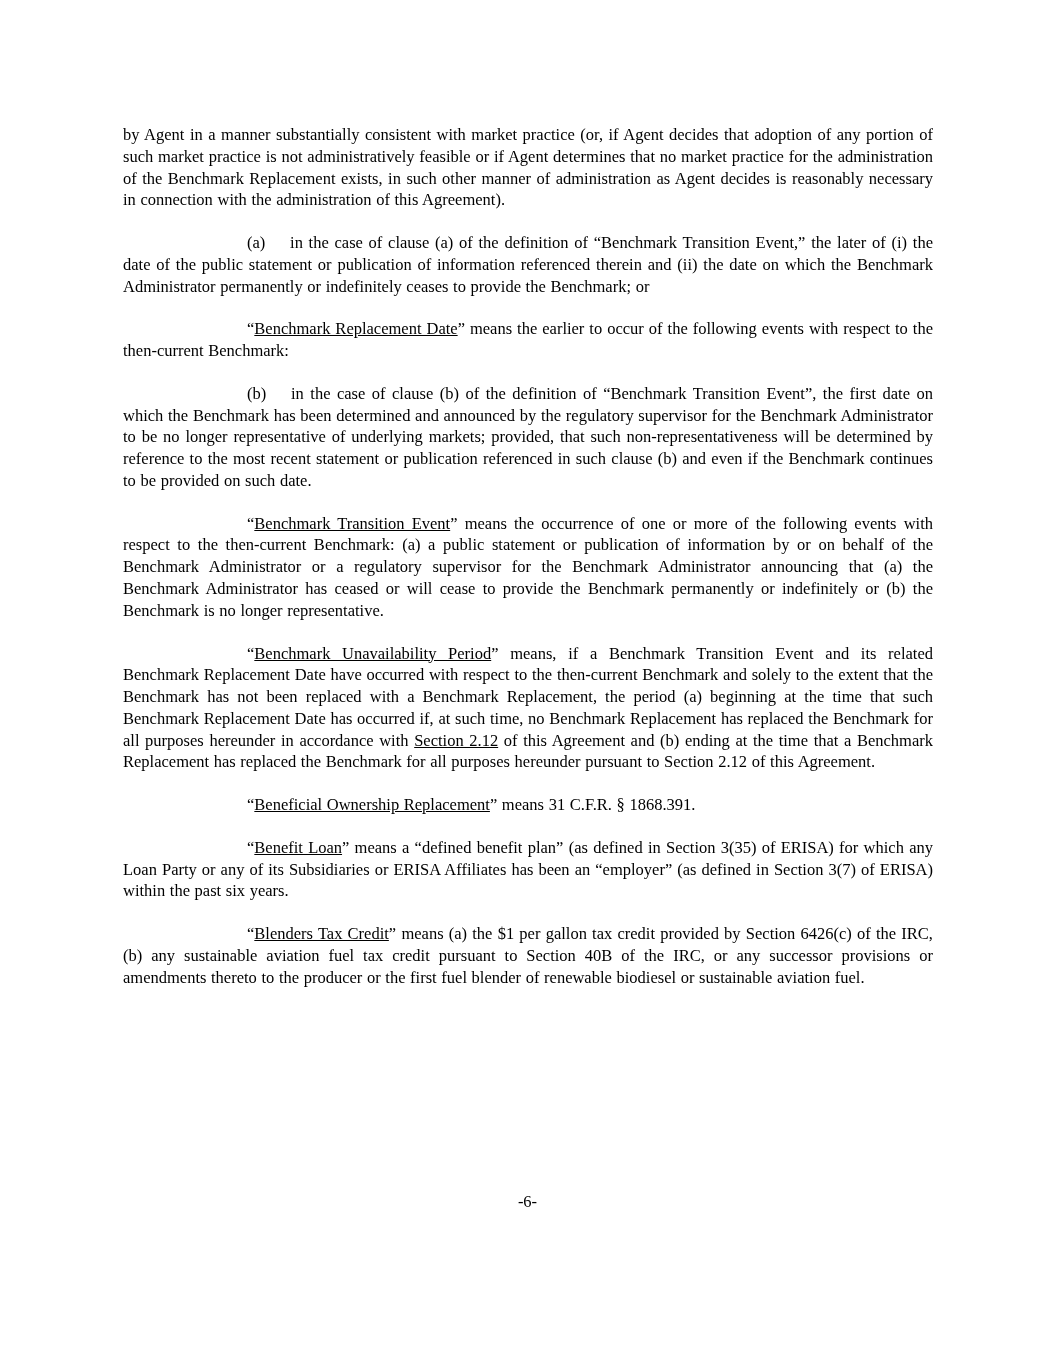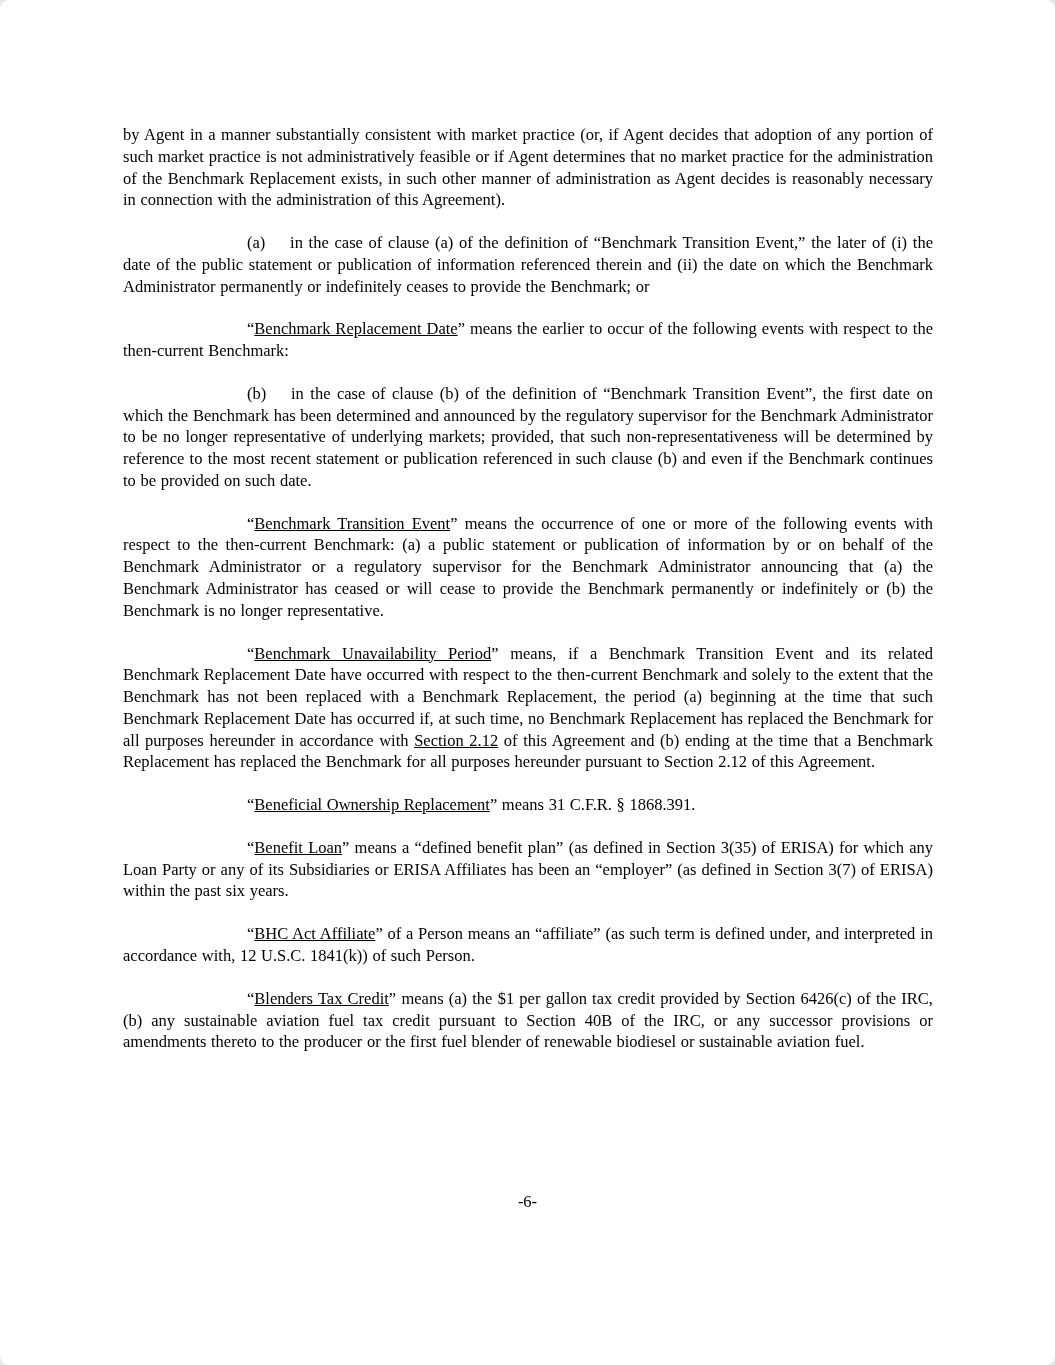--- a/index.html
+++ b/index.html
@@ -10,21 +10,20 @@
   .page {
     position: relative;
     width: 1055px;
     height: 1365px;
     margin: 0 auto;
     background: #ffffff;
     font-family: "Liberation Serif", "DejaVu Serif", serif;
     color: #000000;
     overflow: hidden;
     box-sizing: border-box;
-    border-radius: 9px;
   }
   .content {
     position: absolute;
     top: 124px;
     left: 123px;
     width: 810px;
   }
   .para {
     font-size: 16.5px;
     line-height: 1.32;
@@ -53,17 +52,16 @@
 <div class="page">
   <div class="content">
       <p class="para"><span>by Agent in a manner substantially consistent with market practice (or, if Agent decides that adoption of any portion of such market practice is not administratively feasible or if Agent determines that no market practice for the administration of the Benchmark Replacement exists, in such other manner of administration as Agent decides is reasonably necessary in connection with the administration of this Agreement).</span></p>
       <p class="para indent"><span>(a)  in the case of clause (a) of the definition of “Benchmark Transition Event,” the later of (i) the date of the public statement or publication of information referenced therein and (ii) the date on which the Benchmark Administrator permanently or indefinitely ceases to provide the Benchmark; or</span></p>
       <p class="para indent"><span>“</span><span class="u">Benchmark Replacement Date</span><span>” means the earlier to occur of the following events with respect to the then-current Benchmark:</span></p>
       <p class="para indent"><span>(b)  in the case of clause (b) of the definition of “Benchmark Transition Event”, the first date on which the Benchmark has been determined and announced by the regulatory supervisor for the Benchmark Administrator to be no longer representative of underlying markets; provided, that such non-representativeness will be determined by reference to the most recent statement or publication referenced in such clause (b) and even if the Benchmark continues to be provided on such date.</span></p>
       <p class="para indent"><span>“</span><span class="u">Benchmark Transition Event</span><span>” means the occurrence of one or more of the following events with respect to the then-current Benchmark: (a) a public statement or publication of information by or on behalf of the Benchmark Administrator or a regulatory supervisor for the Benchmark Administrator announcing that (a) the Benchmark Administrator has ceased or will cease to provide the Benchmark permanently or indefinitely or (b) the Benchmark is no longer representative.</span></p>
       <p class="para indent"><span>“</span><span class="u">Benchmark Unavailability Period</span><span>” means, if a Benchmark Transition Event and its related Benchmark Replacement Date have occurred with respect to the then-current Benchmark and solely to the extent that the Benchmark has not been replaced with a Benchmark Replacement, the period (a) beginning at the time that such Benchmark Replacement Date has occurred if, at such time, no Benchmark Replacement has replaced the Benchmark for all purposes hereunder in accordance with </span><span class="u">Section 2.12</span><span> of this Agreement and (b) ending at the time that a Benchmark Replacement has replaced the Benchmark for all purposes hereunder pursuant to Section 2.12 of this Agreement.</span></p>
       <p class="para indent"><span>“</span><span class="u">Beneficial Ownership Replacement</span><span>” means 31 C.F.R. § 1868.391.</span></p>
       <p class="para indent"><span>“</span><span class="u">Benefit Loan</span><span>” means a “defined benefit plan” (as defined in Section 3(35) of ERISA) for which any Loan Party or any of its Subsidiaries or ERISA Affiliates has been an “employer” (as defined in Section 3(7) of ERISA) within the past six years.</span></p>
-      <p class="para indent"><span>“</span><span class="u">BHC Act Affiliate</span><span>” of a Person means an “affiliate” (as such term is defined under, and interpreted in accordance with, 12 U.S.C. 1841(k)) of such Person.</span></p>
       <p class="para indent"><span>“</span><span class="u">Blenders Tax Credit</span><span>” means (a) the $1 per gallon tax credit provided by Section 6426(c) of the IRC, (b) any sustainable aviation fuel tax credit pursuant to Section 40B of the IRC, or any successor provisions or amendments thereto to the producer or the first fuel blender of renewable biodiesel or sustainable aviation fuel.</span></p>
     </div>
   <div class="footer">-6-</div>
 </div>
 
 </body></html>

